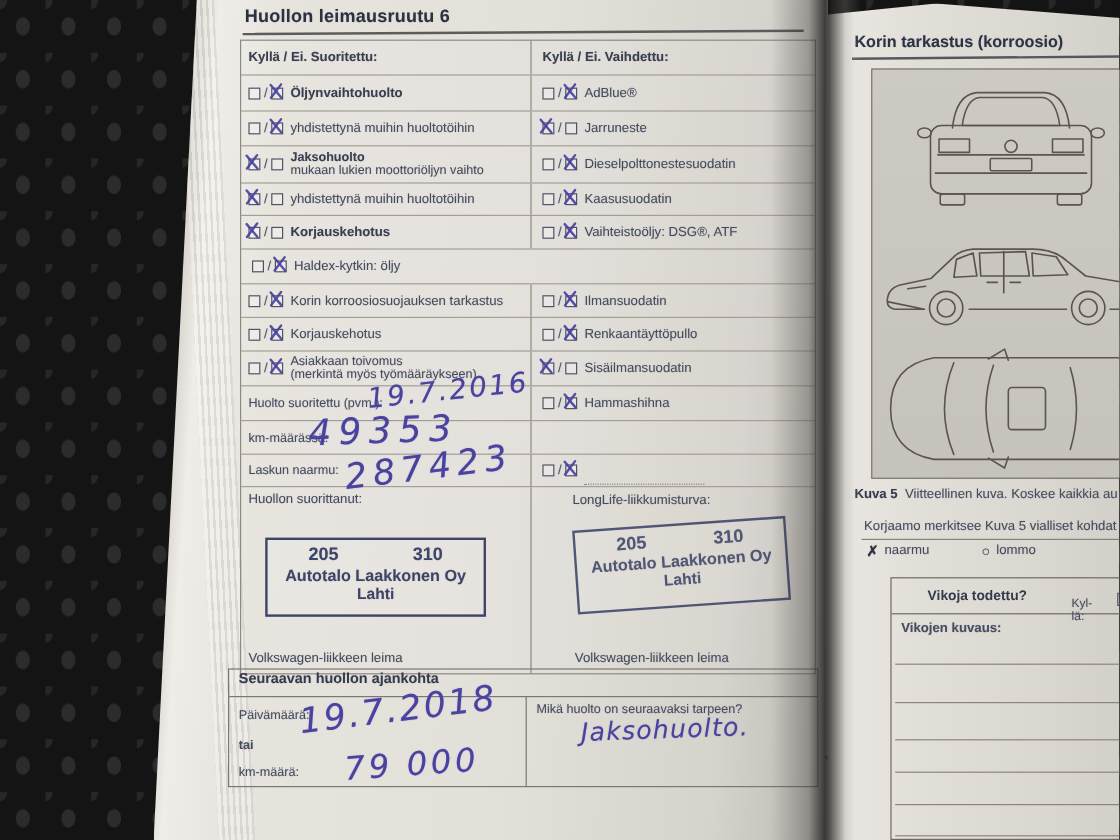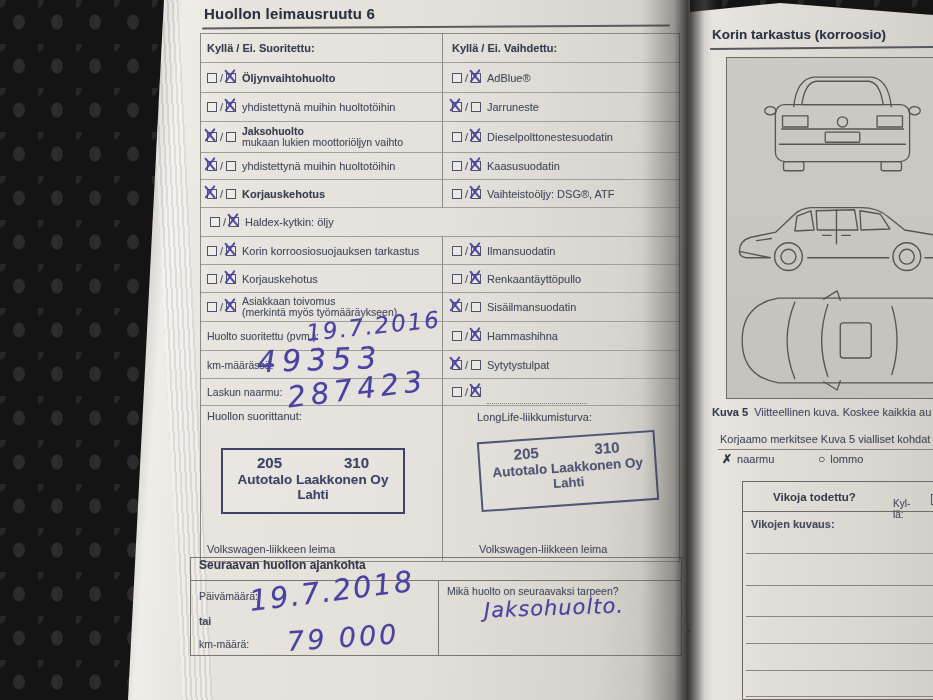--- a/index.html
+++ b/index.html
@@ -321,29 +321,20 @@
             </span>
           <span>Hammashihna</span>
         </div>
       </div>
 
       <div class="trow" style="height:27px">
         <div class="tc c1 print">
           <span class="fieldlbl">km-määrässä:</span>
           <span class="hw hw-km1">49353</span>
         </div>
-        <div class="tc c2 print">
-          <span class="cb-pair check-first">
-              <span class="cbx"></span>
-              <span class="slash"></span>
-              <span class="cbx"></span>
-              <span class="ink-x"></span>
-            </span>
-          <span>Sytytystulpat</span>
-        </div>
       </div>
 
       <div class="trow" style="height:26px">
         <div class="tc c1 print">
           <span class="fieldlbl">Laskun naarmu:</span>
           <span class="hw hw-inv">287423</span>
         </div>
         <div class="tc c2 print">
           <span class="cb-pair check-second">
               <span class="cbx"></span>

